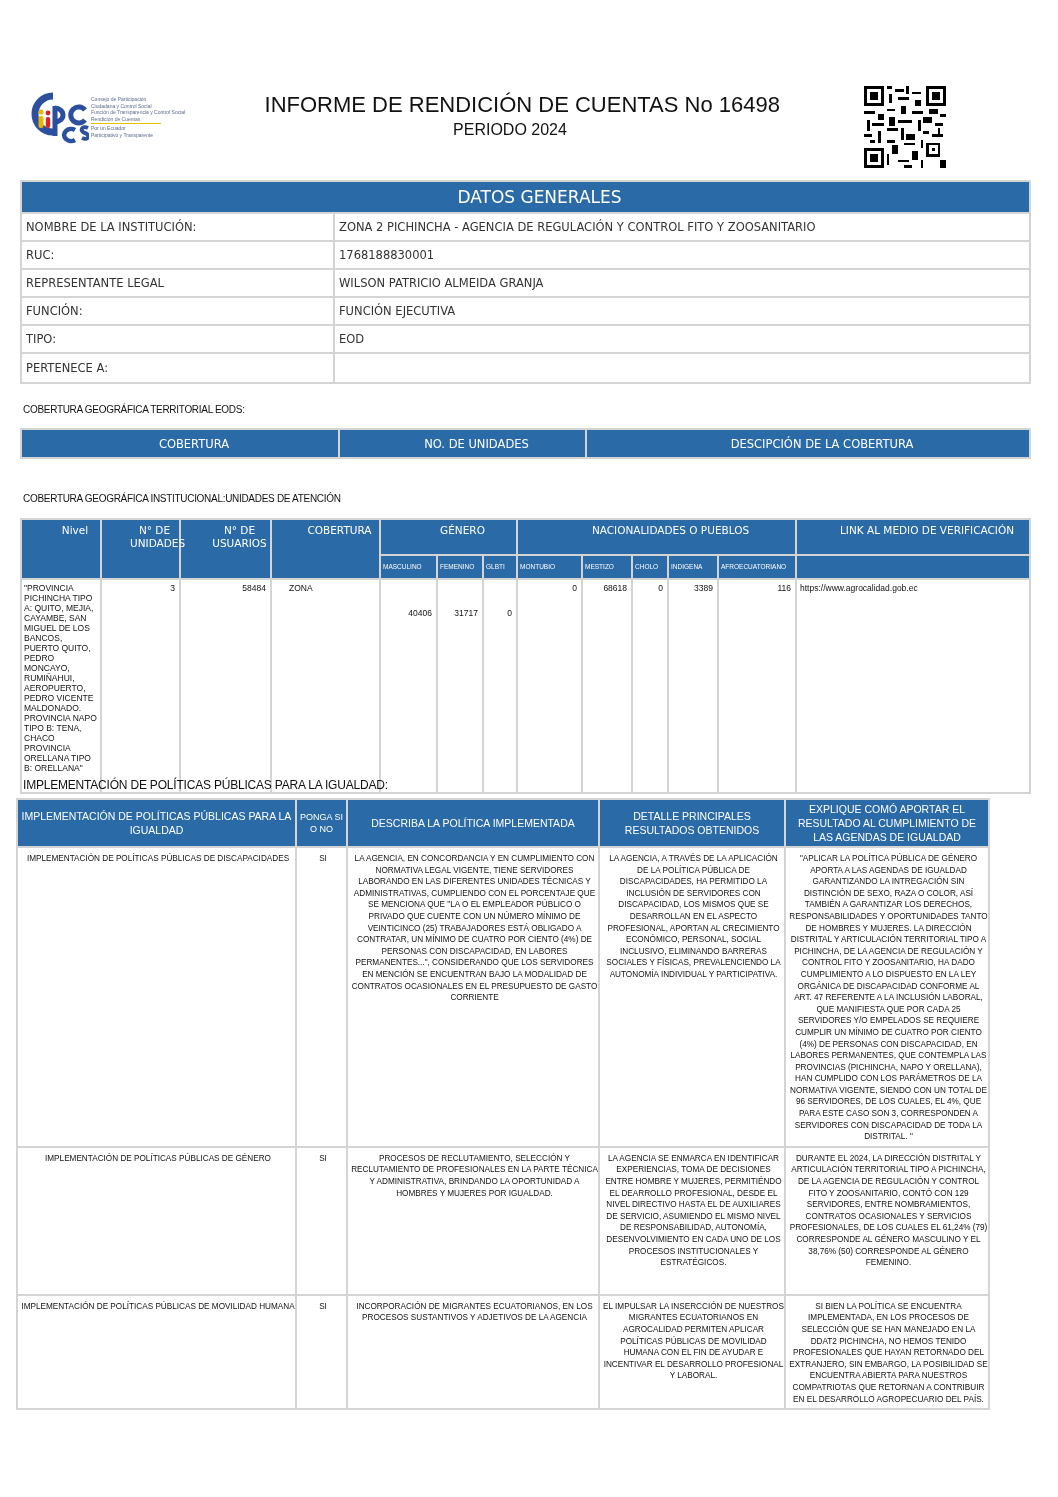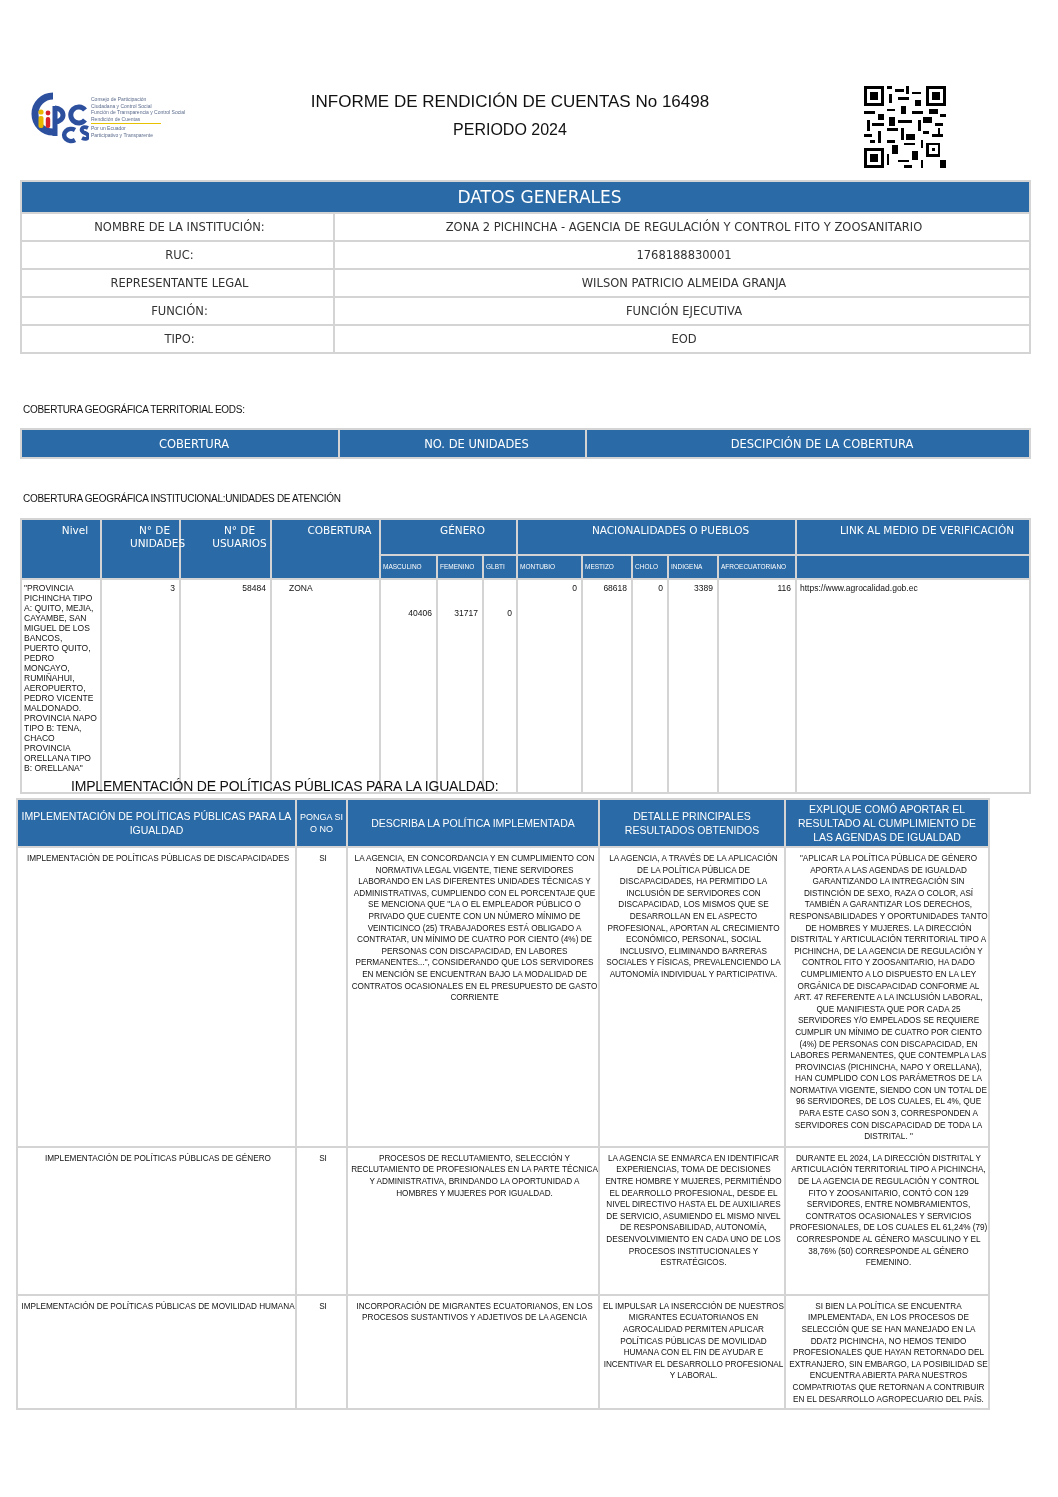--- a/index.html
+++ b/index.html
@@ -2,33 +2,33 @@
 <html><head>
 <meta charset="utf-8">
 <style>
   html, body { margin:0; padding:0; background:#ffffff; }
   body { width:1058px; height:1497px; position:relative; font-family:"Liberation Sans", sans-serif; color:#111; overflow:hidden; }
   .abs { position:absolute; }
   
   .logo { left:27px; top:90px; width:180px; height:55px; }
   .logo-text { position:absolute; left:64px; top:6px; font-size:5px; line-height:6.5px; color:#5b6b8c; white-space:pre; font-family:"Liberation Sans", sans-serif; }
   .logo-text .sep { display:block; width:70px; border-top:1px solid #e6c200; margin:1px 0; }
-  .title { left:240px; top:92px; width:540px; text-align:center; font-size:17px; color:#111; }
+  .title { left:240px; top:92px; width:540px; text-align:right; font-size:22px; color:#111; }
   .subtitle { left:240px; top:121px; width:540px; text-align:center; font-size:16px; color:#111; }
   .qr { left:864px; top:86px; width:82px; height:82px; }
   
   table { border-collapse:collapse; table-layout:fixed; }
   td, th { border:2px solid #d4d4d4; padding:0; }
   .blue { background:#2a6aa6; color:#fff;padding-left:28px; }
   .sans { font-family:"DejaVu Sans", sans-serif; }
   .cond { font-family:"Liberation Sans", sans-serif; }
   .datos { left:20px; top:180px; width:1011px; }
   .datos th { height:30px; font-size:17px; font-weight:normal; text-align:center; }
   .datos td { height:26px; font-size:11.5px; padding-left:4px; }
-  .label { font-size:11px; color:#333;text-align:center; }
+  .label { font-size:11px; color:#333; }
   .cobt { left:20px; top:428px; width:1011px; }
   .cobt th { height:27px; font-size:11.5px; font-weight:normal; }
   .cobt td { height:27px; font-size:11.5px; padding-left:3px; }
   .inst { left:20px; top:518px; width:1011px; }
   .inst th { font-size:10.5px; font-weight:normal; vertical-align:top; padding-top:4px; line-height:13px; }
   .inst th.sub { font-size:6.5px; text-align:left; padding:4px 2px; height:14px; }
   .inst td { font-size:8.5px; vertical-align:top; }
   .num { text-align:right; padding:3px 4px 0 0 !important; }
   .nivel { padding:3px 2px !important; line-height:10px; font-size:8.5px; }
   .pol { left:16px; top:798px; width:974px; }
@@ -136,20 +136,24 @@
         <td class="sans label">WILSON PATRICIO ALMEIDA GRANJA</td>
       </tr>
   <tr>
         <td class="sans label">FUNCIÓN:</td>
         <td class="sans label">FUNCIÓN EJECUTIVA</td>
       </tr>
   <tr>
         <td class="sans label">TIPO:</td>
         <td class="sans label">EOD</td>
       </tr>
+  <tr>
+        <td class="sans label" style="height:28px">PERTENECE A:</td>
+        <td class="sans label"></td>
+      </tr>
 </tbody>
   </table>
 
 <div class="abs cond" style="left:23px;top:404px;font-size:10px;letter-spacing:-0.3px;">COBERTURA GEOGRÁFICA TERRITORIAL EODS:</div>
 <table class="abs cobt">
   <colgroup>
       <col style="width:318px">
       <col style="width:247px">
       <col>
     </colgroup>
@@ -211,21 +215,21 @@
     <td class="num">0</td>
     <td class="num">68618</td>
     <td class="num">0</td>
     <td class="num">3389</td>
     <td class="num">116</td>
     <td style="padding:3px 3px 12px">https://www.agrocalidad.gob.ec</td>
   </tr>
 </tbody>
   </table>
 
-<div class="abs" style="left:23px;top:778px;font-size:14px;letter-spacing:-0.2px;padding-left:48px;">IMPLEMENTACIÓN DE POLÍTICAS PÚBLICAS PARA LA IGUALDAD:</div>
+<div class="abs" style="left:23px;top:778px;font-size:12px;letter-spacing:-0.2px;">IMPLEMENTACIÓN DE POLÍTICAS PÚBLICAS PARA LA IGUALDAD:</div>
 <table class="abs pol">
   <colgroup>
       <col style="width:279px">
       <col style="width:51px">
       <col style="width:252px">
       <col style="width:186px">
       <col>
     </colgroup>
   <tbody>
       <tr>

